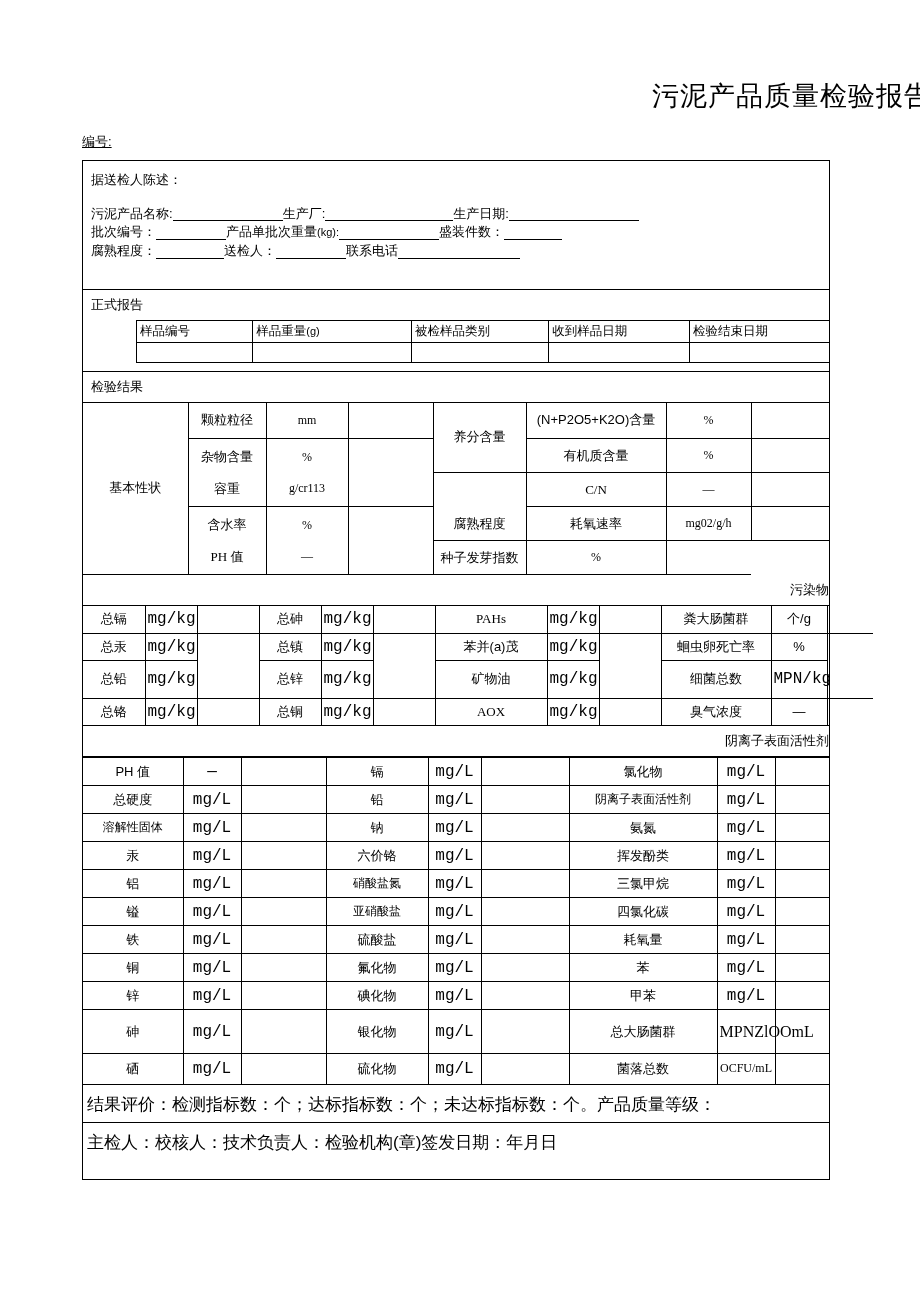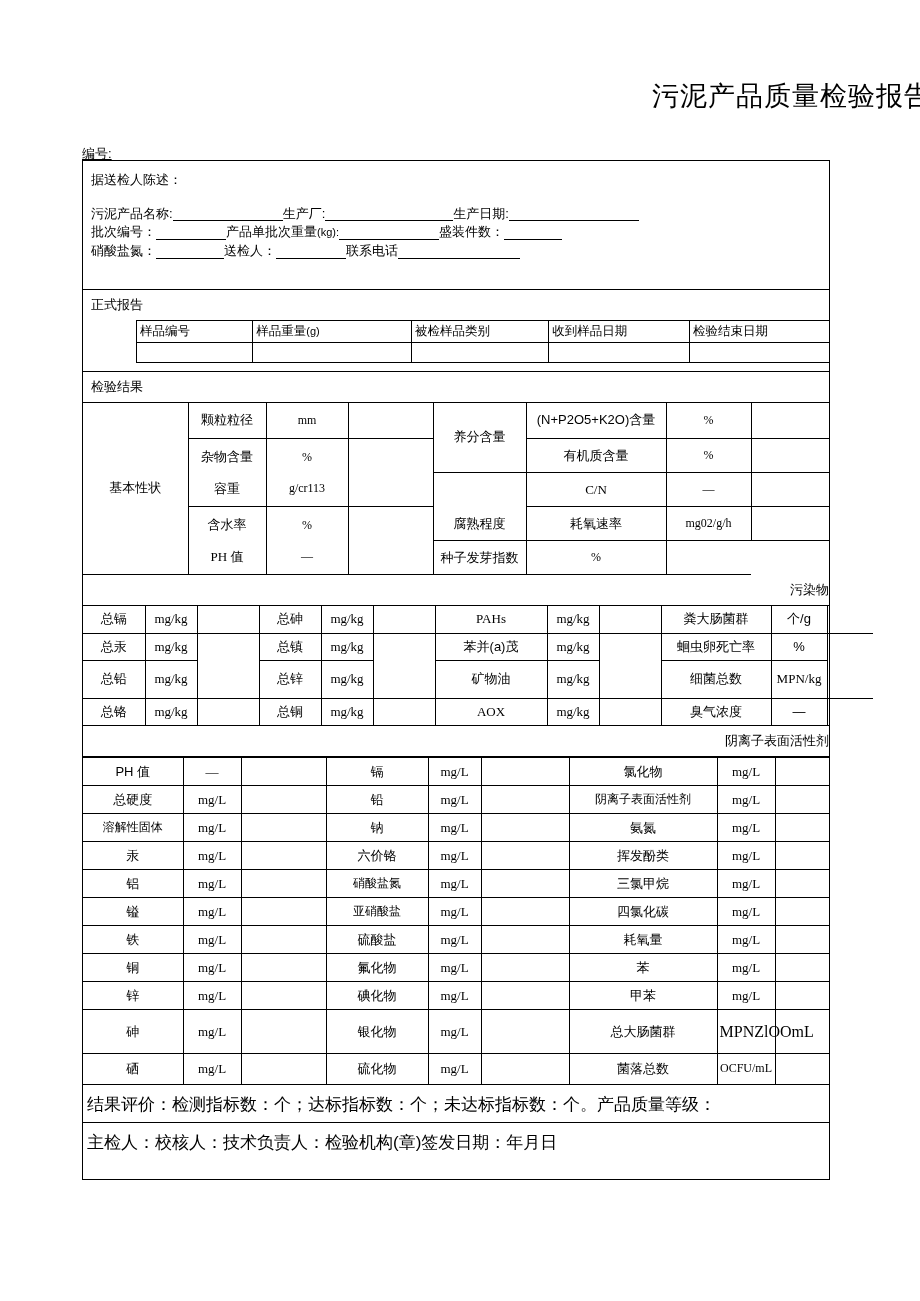--- a/index.html
+++ b/index.html
@@ -30,21 +30,21 @@
     text-align: right;
     font-size: 27px;
     letter-spacing: 1px;
     font-family: "Liberation Sans", "DejaVu Sans", sans-serif;
   }
 
   
   .serial-label {
     position: absolute;
     left: 82px;
-    top: 145px;
+    top: 133px;
     font-size: 13px;
   }
 
   
   .frame {
     position: absolute;
     left: 82px;
     top: 160px;
     width: 748px;
     border: 1px solid #000;
@@ -135,21 +135,21 @@
     border: 1px solid #000;
     text-align: center;
     vertical-align: middle;
     box-sizing: border-box;
     padding: 1px 2px;
   }
   table.poll td.edge-l { border-left: none; }
   table.poll td.edge-r { border-right: none; }
   table.poll td.edge-b { border-bottom: none; }
   table.poll td.edge-t { border-top: none; }
-  td.u-cell { font-family: Liberation Serif, serif; font-size: 13px; }
+  td.u-cell { font-family: Liberation Mono, monospace; font-size: 16px; }
 
   
   table.leach {
     border-collapse: collapse;
     table-layout: fixed;
     width: 746px;
     font-size: 13px;
   }
   table.leach td {
     border: 1px solid #000;
@@ -190,21 +190,21 @@
     <div class="block decl">
       <div class="line">据送检人陈述：</div>
       <div class="spacer"></div>
       <div class="line">
         <span>污泥产品名称:</span><span class="u-s" style="width:110px">&nbsp;</span><span>生产厂:</span><span class="u-s" style="width:128px">&nbsp;</span><span>生产日期:</span><span class="u-s" style="width:130px">&nbsp;</span>
       </div>
       <div class="line">
         <span>批次编号：</span><span class="u-s" style="width:70px">&nbsp;</span><span>产品单批次重量</span><span class="sub">(kg):</span><span class="u-s" style="width:100px">&nbsp;</span><span>盛装件数：</span><span class="u-s" style="width:58px">&nbsp;</span>
       </div>
       <div class="line">
-        <span>硝酸盐氮：</span><span class="u-s" style="width:68px">&nbsp;</span><span>送检人：</span><span class="u-s" style="width:70px">&nbsp;</span><span>联系电话</span><span class="u-s" style="width:122px">&nbsp;</span>
+        <span>腐熟程度：</span><span class="u-s" style="width:68px">&nbsp;</span><span>送检人：</span><span class="u-s" style="width:70px">&nbsp;</span><span>联系电话</span><span class="u-s" style="width:122px">&nbsp;</span>
       </div>
       <div class="gap-end"></div>
     </div>
 
     <div class="block">
       <div class="sec-label">正式报告</div>
       <div class="samp-wrap">
         <table class="grid samp-tbl">
           <tbody>
               <tr>

